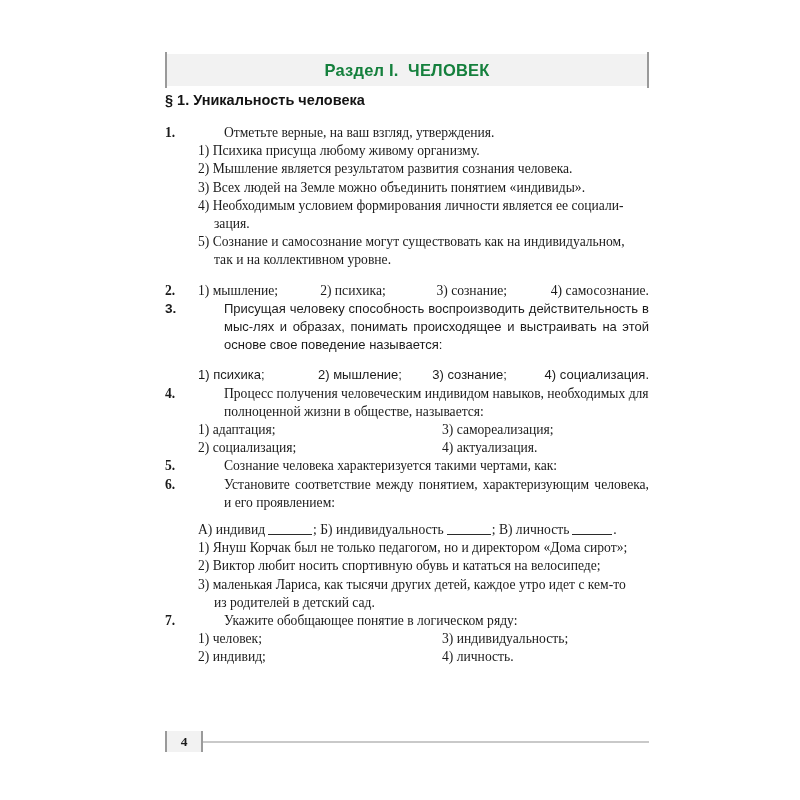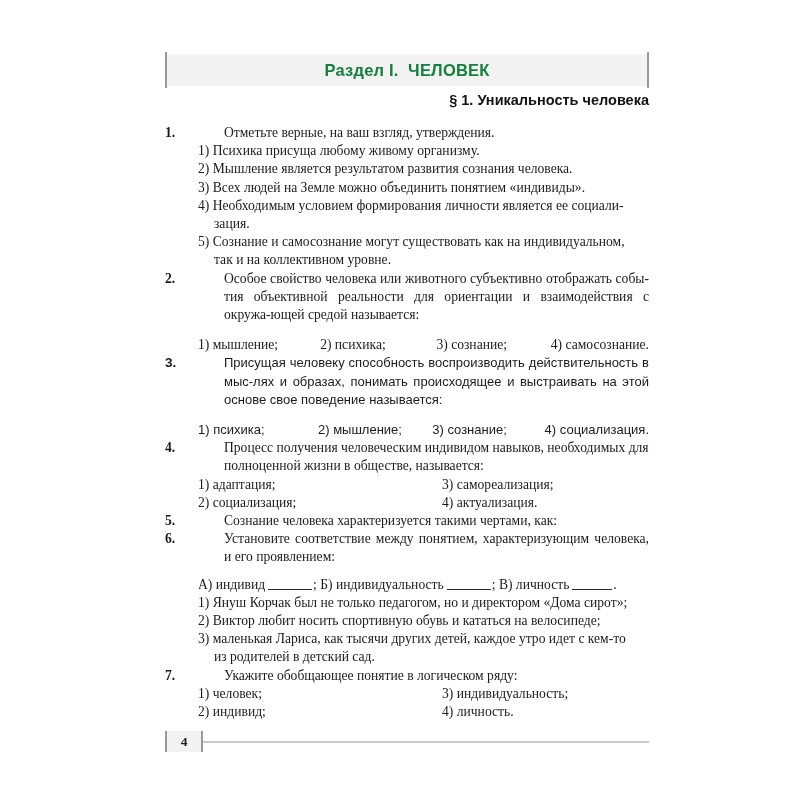--- a/index.html
+++ b/index.html
@@ -58,21 +58,21 @@
     color: #15803d;
     white-space: pre;
   }
 
   
   .para-heading {
     position: absolute;
     left: 0;
     top: 92px;
     width: 484px;
-    text-align: right;
+    text-align: left;
     font-family: "Liberation Sans", "DejaVu Sans", sans-serif;
     font-weight: bold;
     font-size: 14.5px;
     color: #141414;
     white-space: pre;
   }
 
   
   .body-content {
     position: absolute;
@@ -208,21 +208,20 @@
         <span class="opt-line">3) Всех людей на Земле можно объединить понятием «индивиды».</span>
         <span class="opt-line">4) Необходимым условием формирования личности является ее социали-</span>
         <span class="opt-line" style="padding-left:16px">зация.</span>
         <span class="opt-line">5) Сознание и самосознание могут существовать как на индивидуальном,</span>
         <span class="opt-line" style="padding-left:16px">так и на коллективном уровне.</span>
       </div>
     </div>
 
     <div class="q">
       <span class="q-num">2.</span>
-      <span class="q-text justify">Особое свойство человека или животного субъективно отображать собы-тия объективной реальности для ориентации и взаимодействия с окружа-ющей средой называется:</span>
       <div class="opts-inline">
         <span class="opt-cell">1) мышление;</span>
         <span class="opt-cell">2) психика;</span>
         <span class="opt-cell">3) сознание;</span>
         <span class="opt-cell">4) самосознание.</span>
       </div>
     </div>
 
     <div class="q sans">
       <span class="q-num">3.</span>

